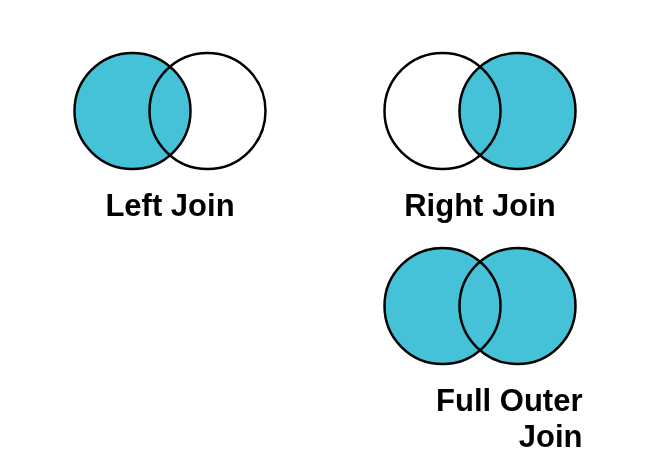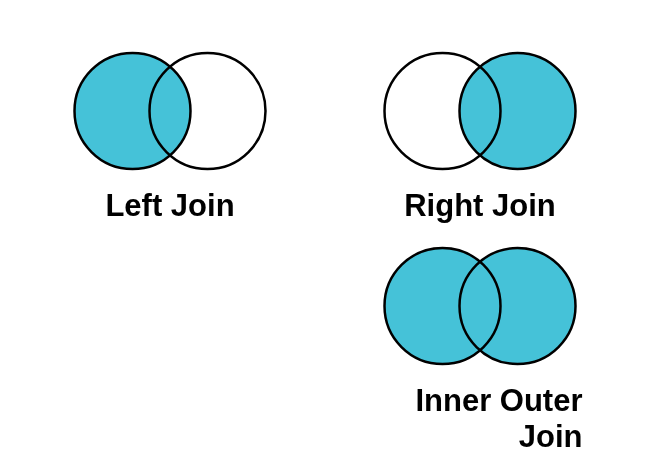--- a/index.html
+++ b/index.html
@@ -81,16 +81,16 @@
         <clipPath id="lens3">
             <circle cx="107.5" cy="65" r="58"></circle>
           </clipPath>
       </defs>
       <circle cx="107.5" cy="65" r="58" fill="#45C2D8"></circle>
       <circle cx="182.5" cy="65" r="58" fill="#45C2D8"></circle>
       <circle cx="182.5" cy="65" r="58" clip-path="url(#lens3)" fill="#45C2D8"></circle>
       <circle cx="107.5" cy="65" r="58" fill="none" stroke-width="2.5" stroke="#000000"></circle>
       <circle cx="182.5" cy="65" r="58" fill="none" stroke-width="2.5" stroke="#000000"></circle>
     </svg>
-    <div class="venn-label">Inner Outer Join</div>
+    <div class="venn-label">Full Outer Join</div>
   </div>
 
 </div>
 
 </body></html>

